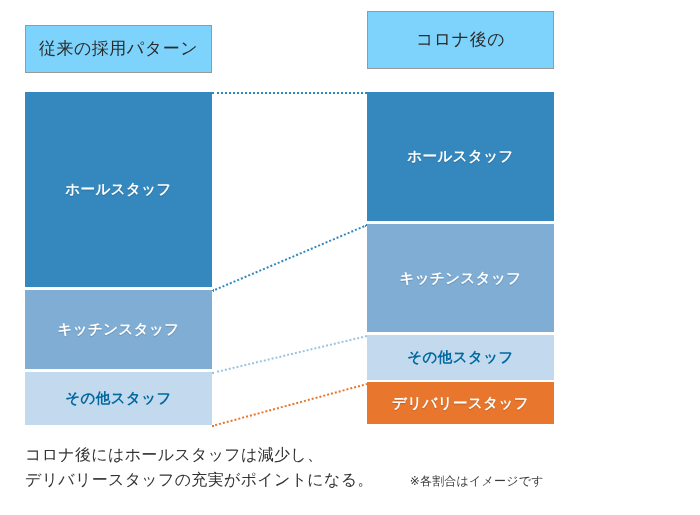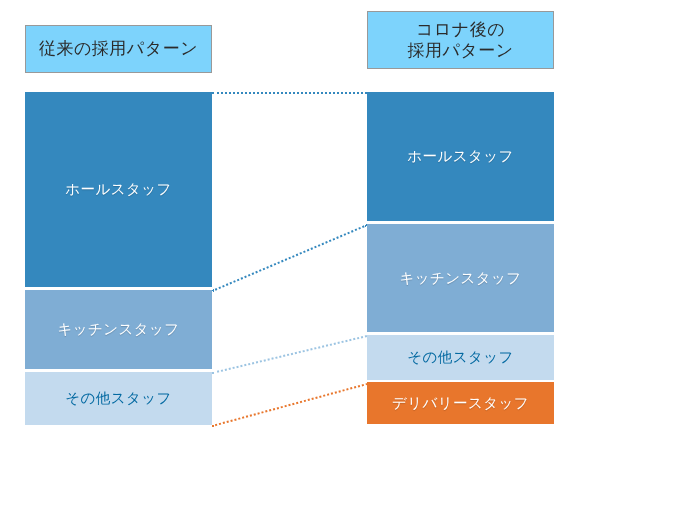--- a/index.html
+++ b/index.html
@@ -48,21 +48,21 @@
 
   .segment {
     position: absolute;
     left: 0;
     width: 187px;
     box-sizing: border-box;
     display: flex;
     align-items: center;
     justify-content: center;
     font-size: 14.5px;
-    font-weight: normal;
+    font-weight: bold;
     letter-spacing: 0.4px;
     color: #ffffff;
     text-shadow: 0 1px 1px rgba(0,0,0,0.18);
     border-bottom: 3px solid #ffffff;
   }
   .segment.last { border-bottom: none; }
   .segment.dark-label {
     color: #0369a1;
     text-shadow: none;
   }
@@ -107,21 +107,20 @@
 
 <div id="canvas">
 
   <div class="col-header" id="header-before">
     <span>従来の採用パターン</span>
   </div>
 
   <div class="col-header" id="header-after">
     <span>
       <span>コロナ後の</span><br>
-      <span>採用パターン</span>
     </span>
   </div>
 
   <div class="column" id="column-before">
     <div class="segment" style="top: 0px; height: 198px; background: rgb(52, 136, 190);">
       <span>ホールスタッフ</span>
     </div>
     <div class="segment" style="top: 198px; height: 82px; background: rgb(127, 173, 212);">
       <span>キッチンスタッフ</span>
     </div>
@@ -143,14 +142,21 @@
     <div class="segment last" style="top: 290px; height: 42px; background: rgb(232, 118, 44);">
       <span>デリバリースタッフ</span>
     </div>
   </div>
 
   <div class="connector" style="left: 212px; top: 92px; width: 155px; border-top-color: rgb(52, 136, 190); transform: rotate(0deg);"></div>
   <div class="connector" style="left: 212px; top: 290px; width: 168.467px; border-top-color: rgb(52, 136, 190); transform: rotate(-23.0646deg);"></div>
   <div class="connector" style="left: 212px; top: 372px; width: 159.355px; border-top-color: rgb(156, 196, 226); transform: rotate(-13.4258deg);"></div>
   <div class="connector" style="left: 212px; top: 425px; width: 160.59px; border-top-color: rgb(232, 118, 44); transform: rotate(-15.1612deg);"></div>
 
+  <div id="caption-block">
+    <div class="caption-line">コロナ後にはホールスタッフは減少し、</div>
+    <div id="caption-row2">
+      <div class="caption-line">デリバリースタッフの充実がポイントになる。</div>
+      <div id="caption-note">※各割合はイメージです</div>
+    </div>
+  </div>
 
 </div>
 
 </body></html>

